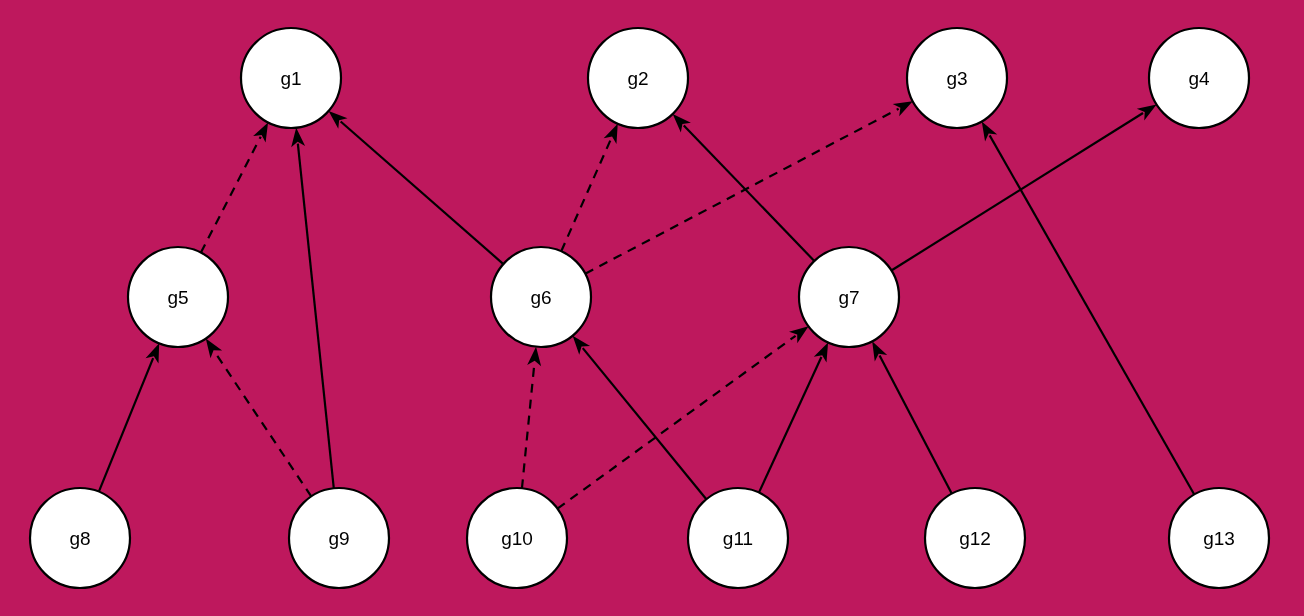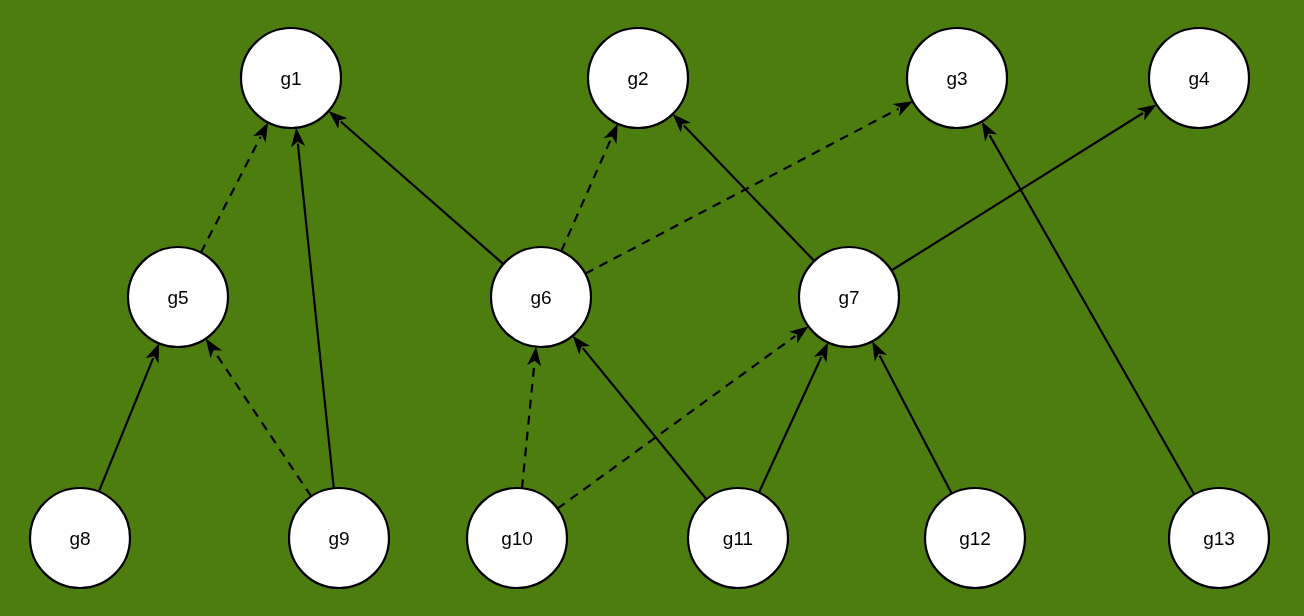--- a/index.html
+++ b/index.html
@@ -4,21 +4,21 @@
 <style>
   html, body {
     margin: 0;
     padding: 0;
     background: #ffffff;
   }
   #canvas-root {
     position: relative;
     width: 1304px;
     height: 616px;
-    background: #4d7c0f;
+    background: #be185d;
     font-family: "Liberation Sans", sans-serif;
   }
   svg#graph-svg {
     display: block;
     width: 1304px;
     height: 616px;
   }
   .node-circle {
     fill: #ffffff;
     stroke: #000000;

